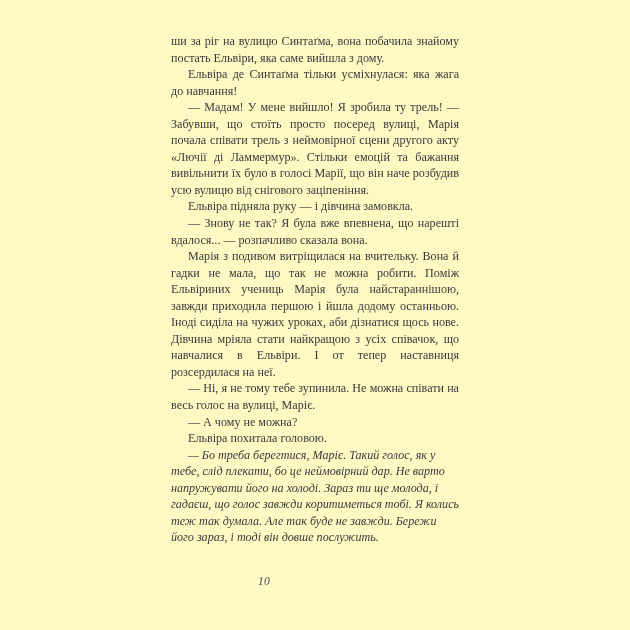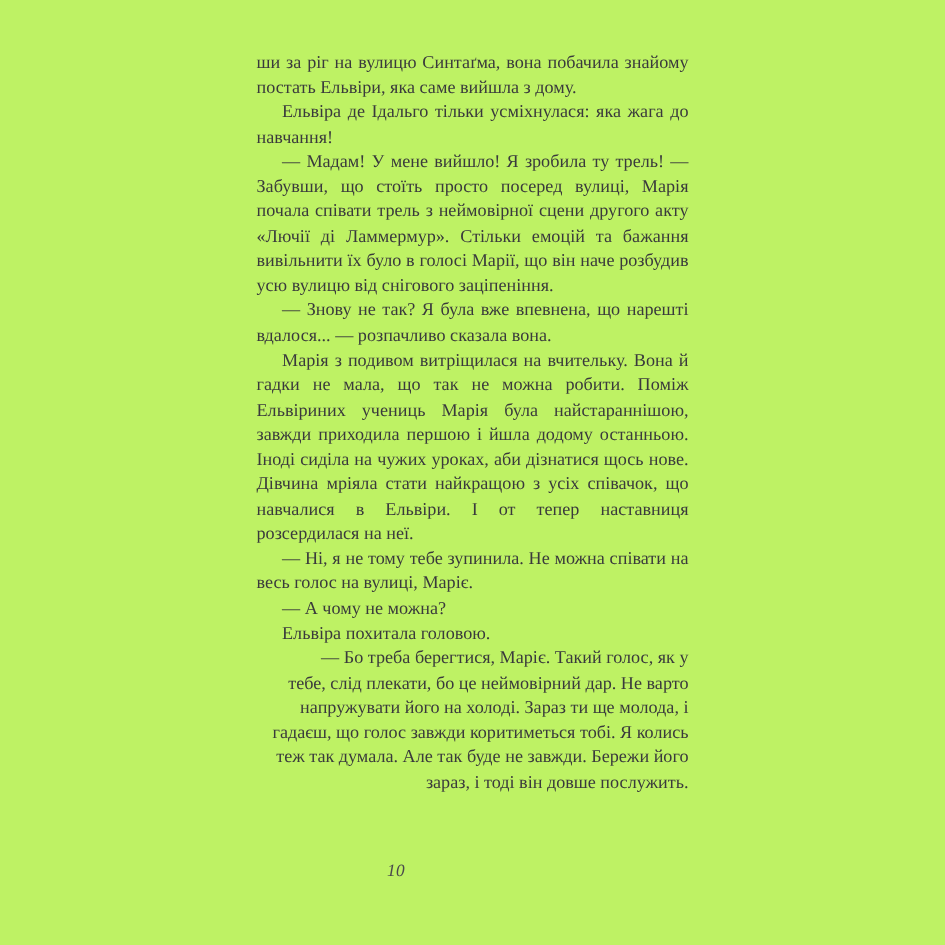--- a/index.html
+++ b/index.html
@@ -11,21 +11,21 @@
     height: 630px;
     background: #ffffff;
     font-family: "Liberation Serif", "DejaVu Serif", serif;
     overflow: hidden;
   }
 
   .page {
     position: relative;
     width: 630px;
     height: 630px;
-    background: #bef264;
+    background: #fef9c3;
     box-sizing: border-box;
   }
 
   .text-block {
     position: absolute;
     left: 171px;
     top: 33px;
     width: 288px;
     text-align: justify;
     text-justify: inter-word;
@@ -40,21 +40,22 @@
     text-indent: 17px;
     text-align: justify;
     hyphens: none;
   }
 
   .para.no-indent {
     text-indent: 0;
   }
 
   .para:last-of-type {
-    text-align: right;
+    text-align: left;
+    font-style: italic;
   }
 
   .folio {
     position: absolute;
     left: 0;
     top: 575px;
     width: 528px;
     text-align: center;
     font-style: italic;
     font-size: 11.5px;
@@ -62,22 +63,23 @@
     letter-spacing: 0.3px;
   }
 </style>
 </head>
 <body>
 
 <div class="page">
 
   <div class="text-block">
     <p class="para no-indent">ши за ріг на вулицю Синтаґма, вона побачила знайому постать Ельвіри, яка саме вийшла з дому.</p>
-    <p class="para">Ельвіра де Ідальго тільки усміхнулася: яка жага до навчання!</p>
+    <p class="para">Ельвіра де Синтаґма тільки усміхнулася: яка жага до навчання!</p>
     <p class="para">— Мадам! У мене вийшло! Я зробила ту трель! — Забувши, що стоїть просто посеред вулиці, Марія почала співати трель з неймовірної сцени другого акту «Лючії ді Ламмермур». Стільки емоцій та бажання вивільнити їх було в голосі Марії, що він наче розбудив усю вулицю від снігового заціпеніння.</p>
+    <p class="para">Ельвіра підняла руку — і дівчина замовкла.</p>
     <p class="para">— Знову не так? Я була вже впевнена, що нарешті вдалося... — розпачливо сказала вона.</p>
     <p class="para">Марія з подивом витріщилася на вчительку. Вона й гадки не мала, що так не можна робити. Поміж Ельвіриних учениць Марія була найстараннішою, завжди приходила першою і йшла додому останньою. Іноді сиділа на чужих уроках, аби дізнатися щось нове. Дівчина мріяла стати найкращою з усіх співачок, що навчалися в Ельвіри. І от тепер наставниця розсердилася на неї.</p>
     <p class="para">— Ні, я не тому тебе зупинила. Не можна співати на весь голос на вулиці, Маріє.</p>
     <p class="para">— А чому не можна?</p>
     <p class="para">Ельвіра похитала головою.</p>
     <p class="para">— Бо треба берегтися, Маріє. Такий голос, як у тебе, слід плекати, бо це неймовірний дар. Не варто напружувати його на холоді. Зараз ти ще молода, і гадаєш, що голос завжди коритиметься тобі. Я колись теж так думала. Але так буде не завжди. Бережи його зараз, і тоді він довше послужить.</p>
   </div>
 
   <div class="folio">10</div>
 

